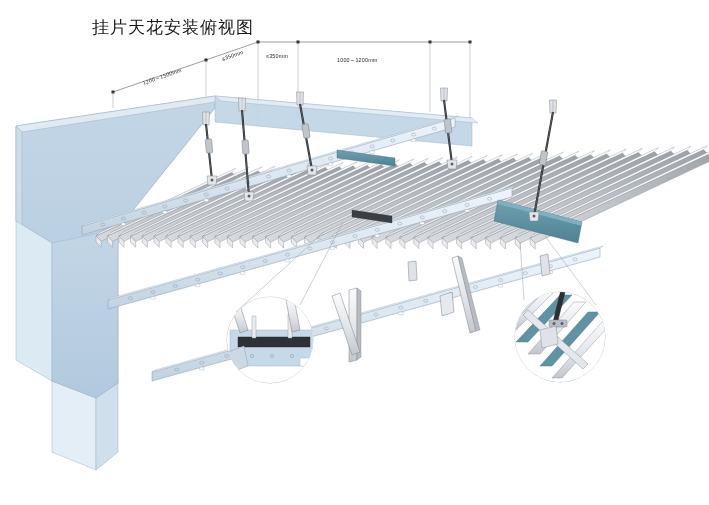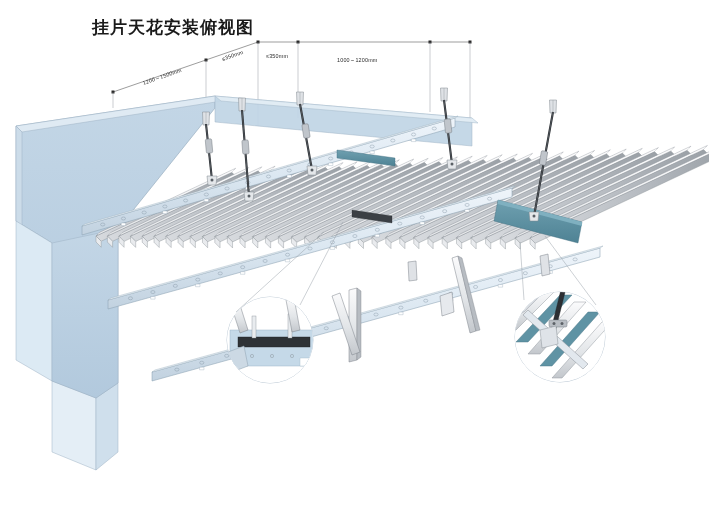--- a/index.html
+++ b/index.html
@@ -19,21 +19,21 @@
     left: 0; top: 0;
     width: 709px;
     height: 505px;
     background: #ffffff;
   }
   #title {
     position: absolute;
     left: 92px;
     top: 16px;
     font-size: 17px;
-    font-weight: bold;
+    font-weight: normal;
     color: #1a1a1a;
     letter-spacing: 1px;
     white-space: nowrap;
     font-family: "DejaVu Sans", sans-serif;
   }
   .dim-label {
     position: absolute;
     font-size: 5.4px;
     color: #2b2b2b;
     white-space: nowrap;

